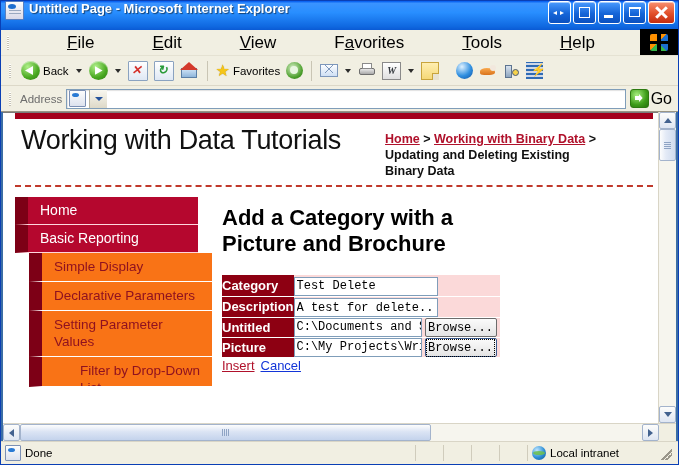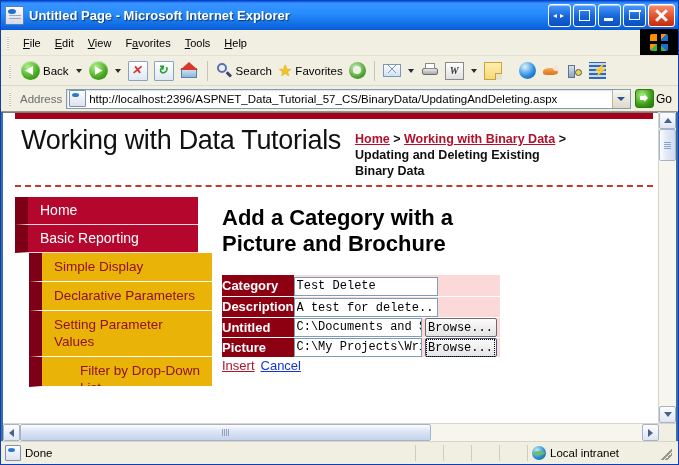--- a/index.html
+++ b/index.html
@@ -12,21 +12,21 @@
     position:absolute;left:0;top:0;width:679px;height:465px;
     background:#0054e3;
     border:1px solid #0a3fb5;
     box-sizing:border-box;
     display:flex;flex-direction:column;
   }
   
   .titlebar{
     height:29px;flex:0 0 29px;
     background:linear-gradient(180deg,#0058ee 0%,#3a93ff 8%,#288eff 40%,#0f68e0 88%,#0a5ad4 100%);
-    display:flex;align-items:center;padding:0 3px 0 4px;
+    display:flex;align-items:flex-start;padding:0 3px 0 4px;
     position:relative;
   }
   .title-icon{
     width:17px;height:17px;flex:0 0 17px;margin-right:5px;
     background:linear-gradient(180deg,#fdfdfd,#d8d8e8);
     border:1px solid #5a7fbe;border-radius:1px;position:relative;
   }
   .title-icon:before{
     content:"";position:absolute;left:2px;top:2px;width:8px;height:5px;
     background:#1f6fd0;border-radius:50%;
@@ -66,21 +66,21 @@
     height:25px;flex:0 0 25px;background:#f1efe2;
     display:flex;align-items:center;border-bottom:1px solid #e5e2d3;
     position:relative;
   }
   .grip{width:8px;height:18px;margin:0 3px 0 4px;position:relative;flex:0 0 8px;}
   .grip:before{
     content:"";position:absolute;left:2px;top:2px;width:2px;height:14px;
     background:repeating-linear-gradient(180deg,#fff 0 1px,#c6c3b4 1px 2px);
   }
   .menu-item{
-    font-size:11px;color:#000;padding:3px 7px;white-space:nowrap;
+    font-size:17px;color:#000;padding:3px 7px;white-space:nowrap;margin-left:44px;
   }
   .menu-item u{text-decoration:underline;}
   .ie-logo{
     position:absolute;right:0;top:-1px;width:38px;height:26px;
     background:#000;display:flex;align-items:center;justify-content:center;
   }
   .ie-logo i{
     width:18px;height:17px;display:block;
     background:
       linear-gradient(135deg,#ff9000 0%,#ff9000 48%,transparent 48%),
@@ -192,40 +192,40 @@
   .addr-drop i{width:0;height:0;border-left:4px solid transparent;border-right:4px solid transparent;
     border-top:4px solid #25539c;}
   .go-btn{display:flex;align-items:center;gap:2px;padding:0 6px 0 2px;}
   .go-arrow{
     width:17px;height:17px;border-radius:3px;flex:0 0 17px;position:relative;
     background:radial-gradient(circle at 35% 30%,#a8ef7e,#3d9c18 60%,#26720c);
     border:1px solid #2d7a10;
   }
   .go-arrow:after{content:"";position:absolute;left:4px;top:4px;width:8px;height:8px;background:#fff;
     clip-path:polygon(0 25%,55% 25%,55% 0,100% 50%,55% 100%,55% 75%,0 75%);}
-  .go-label{font-size:12px;color:#000;}
+  .go-label{font-size:16px;color:#000;}
   
   .viewport{
     flex:1 1 auto;display:flex;flex-direction:column;background:#fff;
     border-left:2px solid #3b6ea5;border-right:2px solid #3b6ea5;
     position:relative;overflow:hidden;
   }
   .vp-row{flex:1 1 auto;display:flex;min-height:0;}
   .page{
     flex:1 1 auto;position:relative;overflow:hidden;background:#fff;
     border-top:1px solid #7b7b7b;
   }
   .page-inner{
     position:absolute;left:-2px;top:0;width:660px;
   }
   .topbar-red{height:6px;background:#a4001b;margin:0 8px 0 14px;}
   .hdr{
     display:flex;align-items:flex-start;
     border-bottom:2px dashed #c0392b;
-    margin:0 8px 0 14px;padding:6px 0 6px 0;
+    margin:0 8px 0 14px;padding:6px 0 6px 0;gap:30px;
   }
   .hdr-title{
     font-size:27px;color:#111;font-weight:normal;white-space:nowrap;
     flex:0 0 auto;padding-left:6px;letter-spacing:-0.3px;
     font-family:"Liberation Sans", sans-serif;
   }
   .crumbs{
     flex:1 1 auto;padding-left:14px;padding-top:6px;
     font-size:12.5px;font-weight:bold;line-height:16px;color:#111;
     max-width:214px;
@@ -237,21 +237,21 @@
     flex:0 0 197px;padding-top:10px;padding-left:14px;
   }
   .nav-top{
     background:#b5072e;color:#fff;font-size:14px;
     border-left:13px solid #7d0016;
     padding:5px 0 6px 12px;
     border-bottom:1px solid #ffd6dd;
     box-sizing:border-box;width:183px;
   }
   .nav-sub{
-    background:#eab308;color:#8f1220;font-size:13.5px;
+    background:#f97316;color:#8f1220;font-size:13.5px;
     border-left:13px solid #7d0016;
     padding:5px 8px 6px 12px;
     border-bottom:1px solid #fff;
     box-sizing:border-box;width:183px;
     margin-left:14px;line-height:17px;
   }
   .nav-sub.last-clip{overflow:hidden;height:30px;padding-left:38px;}
   .content{
     flex:1 1 auto;padding:18px 0 0 10px;
   }
@@ -430,24 +430,20 @@
     <div class="tb-item">
       <span class="sq">
           <i class="refresh">↻</i>
         </span>
     </div>
     <div class="tb-item">
       <span class="home-i"></span>
     </div>
     <div class="tb-sep"></div>
     <div class="tb-item">
-      <span class="mag"></span>
-      <span class="tb-label">Search</span>
-    </div>
-    <div class="tb-item">
       <span class="star">★</span>
       <span class="tb-label">Favorites</span>
     </div>
     <div class="tb-item">
       <span class="media"></span>
     </div>
     <div class="tb-sep"></div>
     <div class="tb-item">
       <span class="mail"></span>
     </div>
@@ -475,21 +471,20 @@
     <div class="tb-item">
       <span class="msgr"></span>
     </div>
   </div>
 
   <div class="addrbar">
     <div class="grip"></div>
     <div class="addr-label">Address</div>
     <div class="addr-field">
       <span class="addr-icon"></span>
-      <span class="addr-text">http://localhost:2396/ASPNET_Data_Tutorial_57_CS/BinaryData/UpdatingAndDeleting.aspx</span>
       <span class="addr-drop">
           <i></i>
         </span>
     </div>
     <div class="go-btn">
       <span class="go-arrow"></span>
       <span class="go-label">Go</span>
     </div>
   </div>
 

